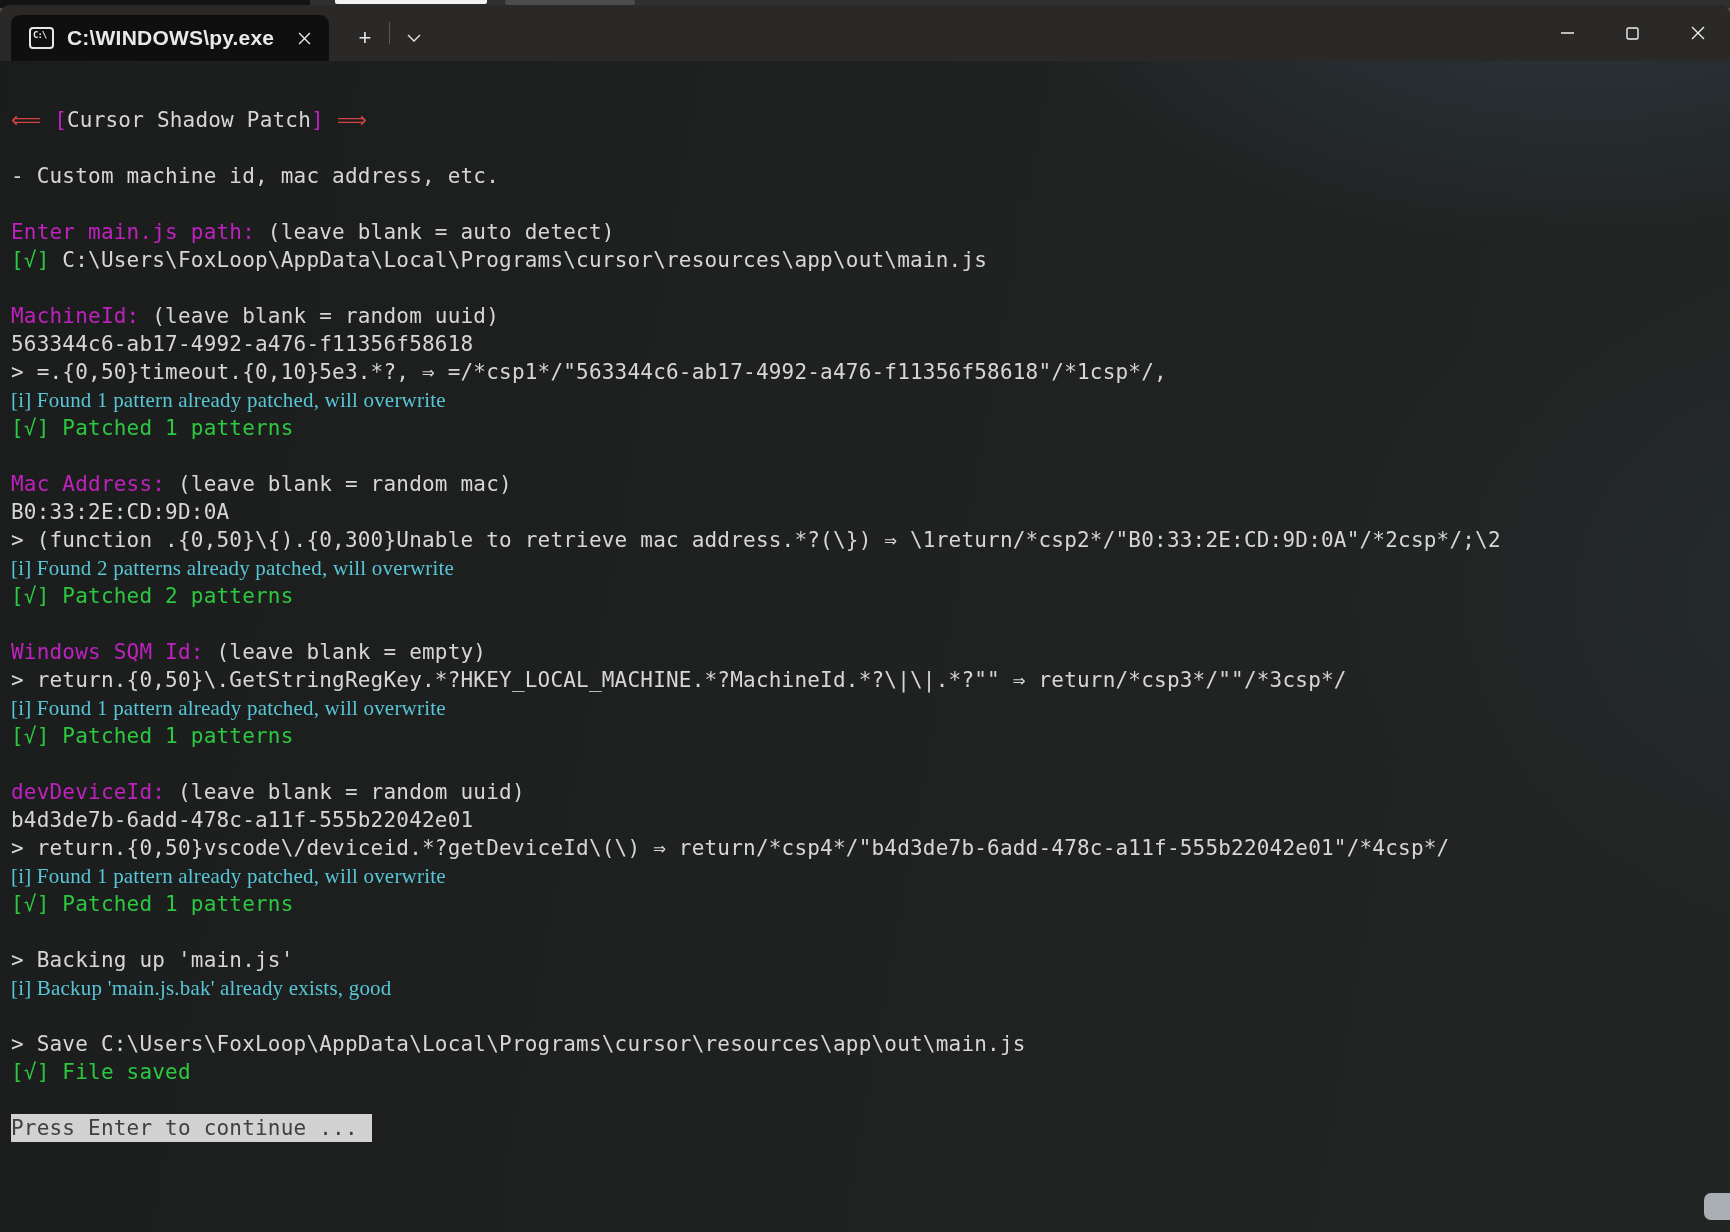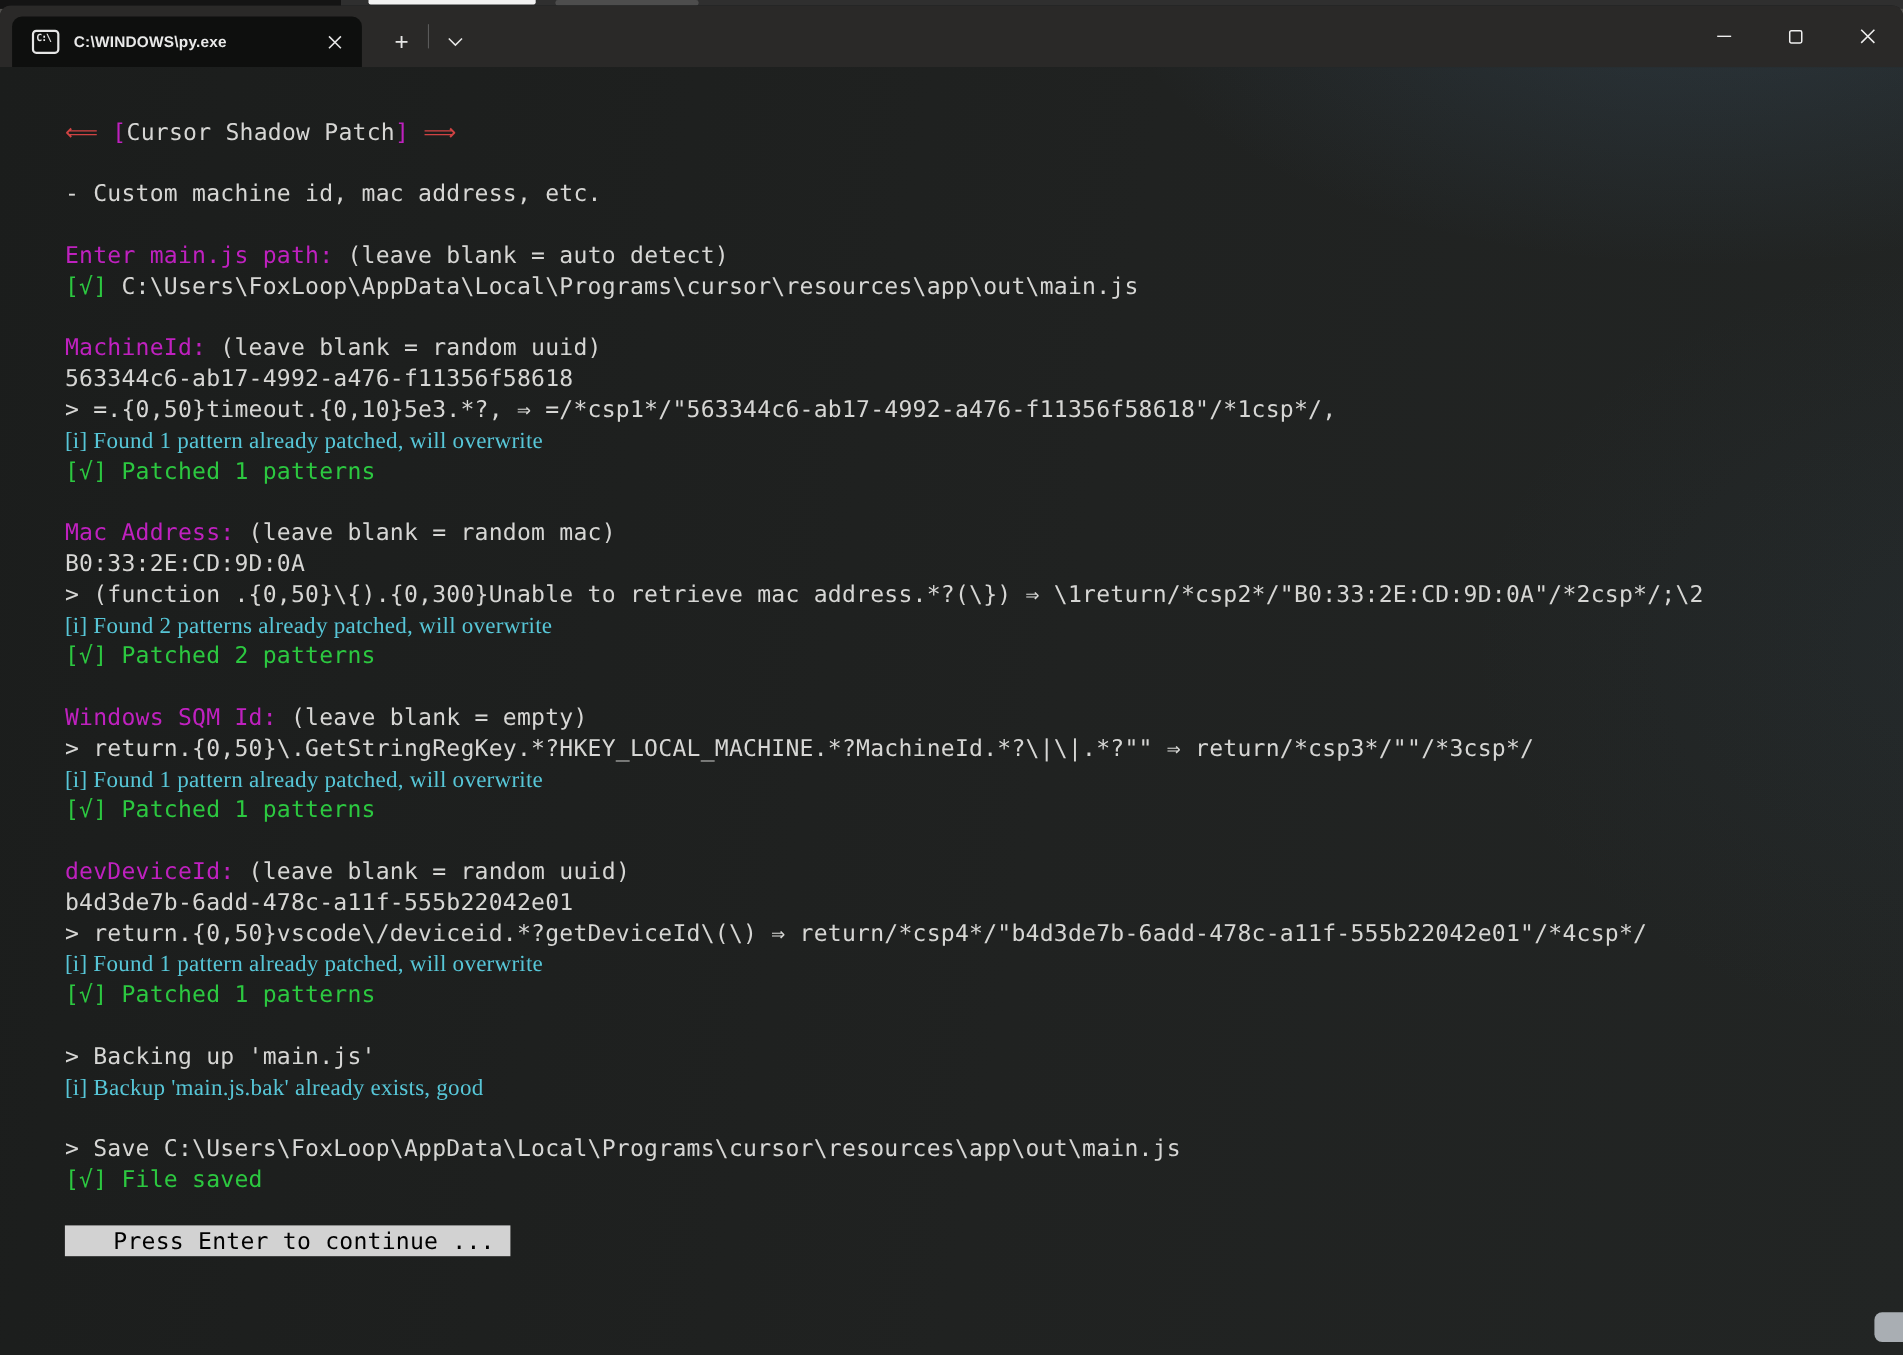--- a/index.html
+++ b/index.html
@@ -30,21 +30,21 @@
     position:relative;
   }
   .cmd-icon{
     width:21px;height:18px;border:2px solid #e6e6e6;border-radius:4px;
     margin-left:18px;flex:0 0 auto;position:relative;
   }
   .cmd-icon span{
     position:absolute;top:1px;left:2px;font-size:9px;font-weight:bold;
     font-family:"DejaVu Sans Mono",monospace;color:#e6e6e6;letter-spacing:-1px;
   }
-  .tab-label{margin-left:13px;font-size:14px;font-weight:600;letter-spacing:.2px;white-space:nowrap;}
+  .tab-label{margin-left:13px;font-size:21px;font-weight:600;letter-spacing:.2px;white-space:nowrap;}
   .tab-close{
     position:absolute;right:12px;top:10px;width:26px;height:26px;border:none;background:transparent;
     display:flex;align-items:center;justify-content:center;border-radius:4px;padding:0;cursor:pointer;
   }
   .tabbar-btn{
     height:46px;width:44px;border:none;background:transparent;color:#e6e6e6;
     display:flex;align-items:center;justify-content:center;cursor:pointer;padding:0;
   }
   .newtab-btn{margin-left:14px;font-size:22px;font-weight:300;font-family:"Liberation Sans",sans-serif;}
   .tabbar-sep{width:1px;height:22px;background:#5a5a5a;margin:0 2px;align-self:center;}
@@ -58,27 +58,27 @@
   .screen{
     position:absolute;top:56px;left:0;right:0;bottom:0;
     background:
       radial-gradient(1000px 500px at 90% -8%, rgba(86,130,170,0.20), rgba(0,0,0,0) 55%),
       radial-gradient(800px 600px at 105% 45%, rgba(60,90,115,0.10), rgba(0,0,0,0) 60%),
       linear-gradient(100deg,#1b1d1c 0%,#202221 55%,#222524 100%);
     padding:45px 0 0 11px;
     font-size:21px;letter-spacing:.2px;line-height:28px;
     white-space:pre;overflow:hidden;
   }
-  .line{height:28px;margin-left:48px;}
+  .line{height:28px;}
   .c-w{color:#d6d6d4;}
   .c-m{color:#bf21bf;}
   .c-g{color:#2cc840;}
   .c-c{color:#57c6d7;font-family:Liberation Serif, serif;}
   .c-r{color:#cf4343;}
-  .c-inv{background:#d2d2d2;color:#000000;display:inline-block;padding-right:14px;padding-left:44px;}
+  .c-inv{background:#d2d2d2;color:#404040;display:inline-block;padding-right:14px;}
   
   .corner-blob{
     position:absolute;right:-8px;bottom:12px;width:34px;height:27px;
     background:#a9aeb3;border-radius:7px;
   }
 </style>
 </head>
 <body>
 
 <div>

